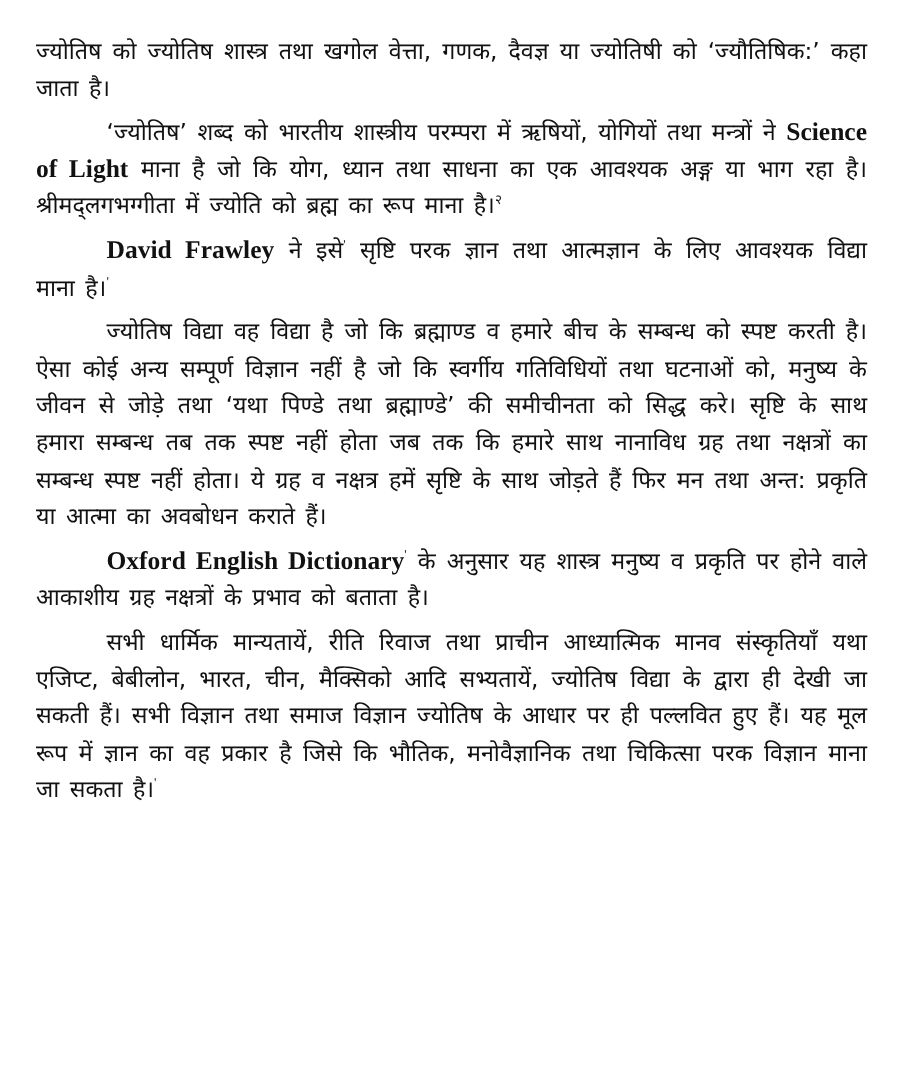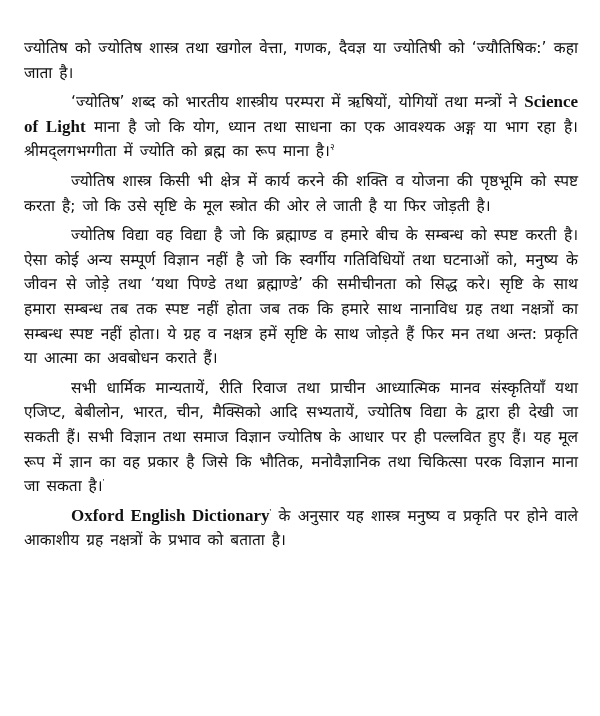--- a/index.html
+++ b/index.html
@@ -3,21 +3,21 @@
 <meta charset="utf-8">
 <style>
   html, body { margin: 0; padding: 0; background: #ffffff; }
   body {
     width: 600px; height: 716px; overflow: hidden;
     font-family: "DejaVu Sans", sans-serif;
     color: #111111;
   }
   .page {
     position: relative;
-    padding: 36px 22px 0 24px;
+    padding: 22px 22px 0 24px;
     box-sizing: border-box;
     width: 600px;
   }
   .para {
     margin: 0 0 5px 0;
     font-size: 15.5px;
     line-height: 24.6px;
     text-align: justify;
     text-indent: 0;
     word-spacing: 2px;
@@ -41,29 +41,29 @@
 <div class="page">
   <p class="para">
     <span>ज्योतिष को ज्योतिष शास्त्र तथा खगोल वेत्ता, गणक, दैवज्ञ या ज्योतिषी को ‘ज्यौतिषिक:’ कहा जाता है।</span>
   </p>
 
 
   <p class="para indent">
     <span>‘ज्योतिष’ शब्द को भारतीय शास्त्रीय परम्परा में ऋषियों, योगियों तथा मन्त्रों ने </span><span class="latin">Science of Light</span><span> माना है जो कि योग, ध्यान तथा साधना का एक आवश्यक अङ्ग या भाग रहा है। श्रीमद्लगभग्गीता में ज्योति को ब्रह्म का रूप माना है।</span><span class="fn">२</span>
   </p>
 
+  <p class="para indent">
+    <span class="latin">David Frawley</span><span> ने इसे</span><span class="fn">'</span><span> सृष्टि परक ज्ञान तथा आत्मज्ञान के लिए आवश्यक विद्या माना है।</span><span class="fn">'</span>
+  </p>
 
-  <p class="para indent">
-    <span>ज्योतिष शास्त्र किसी भी क्षेत्र में कार्य करने की शक्ति व योजना की पृष्ठभूमि को स्पष्ट करता है; जो कि उसे सृष्टि के मूल स्त्रोत की ओर ले जाती है या फिर जोड़ती है।</span>
-  </p>
 
   <p class="para indent">
     <span>ज्योतिष विद्या वह विद्या है जो कि ब्रह्माण्ड व हमारे बीच के सम्बन्ध को स्पष्ट करती है। ऐसा कोई अन्य सम्पूर्ण विज्ञान नहीं है जो कि स्वर्गीय गतिविधियों तथा घटनाओं को, मनुष्य के जीवन से जोड़े तथा ‘यथा पिण्डे तथा ब्रह्माण्डे’ की समीचीनता को सिद्ध करे। सृष्टि के साथ हमारा सम्बन्ध तब तक स्पष्ट नहीं होता जब तक कि हमारे साथ नानाविध ग्रह तथा नक्षत्रों का सम्बन्ध स्पष्ट नहीं होता। ये ग्रह व नक्षत्र हमें सृष्टि के साथ जोड़ते हैं फिर मन तथा अन्त: प्रकृति या आत्मा का अवबोधन कराते हैं।</span>
   </p>
 
   <p class="para indent">
-    <span>सभी धार्मिक मान्यतायें, रीति रिवाज तथा प्राचीन आध्यात्मिक मानव संस्कृतियाँ यथा एजिप्ट, बेबीलोन, भारत, चीन, मैक्सिको आदि सभ्यतायें, ज्योतिष विद्या के द्वारा ही देखी जा सकती हैं। सभी विज्ञान तथा समाज विज्ञान ज्योतिष के आधार पर ही पल्लवित हुए हैं। यह मूल रूप में ज्ञान का वह प्रकार है जिसे कि भौतिक, मनोवैज्ञानिक तथा चिकित्सा परक विज्ञान माना जा सकता है।</span><span class="fn">'</span>
+    <span class="latin">Oxford English Dictionary</span><span class="fn">'</span><span> के अनुसार यह शास्त्र मनुष्य व प्रकृति पर होने वाले आकाशीय ग्रह नक्षत्रों के प्रभाव को बताता है।</span>
   </p>
 
   <p class="para indent">
-    <span class="latin">Oxford English Dictionary</span><span class="fn">'</span><span> के अनुसार यह शास्त्र मनुष्य व प्रकृति पर होने वाले आकाशीय ग्रह नक्षत्रों के प्रभाव को बताता है।</span>
+    <span>सभी धार्मिक मान्यतायें, रीति रिवाज तथा प्राचीन आध्यात्मिक मानव संस्कृतियाँ यथा एजिप्ट, बेबीलोन, भारत, चीन, मैक्सिको आदि सभ्यतायें, ज्योतिष विद्या के द्वारा ही देखी जा सकती हैं। सभी विज्ञान तथा समाज विज्ञान ज्योतिष के आधार पर ही पल्लवित हुए हैं। यह मूल रूप में ज्ञान का वह प्रकार है जिसे कि भौतिक, मनोवैज्ञानिक तथा चिकित्सा परक विज्ञान माना जा सकता है।</span><span class="fn">'</span>
   </p>
 </div>
 
 </body></html>

